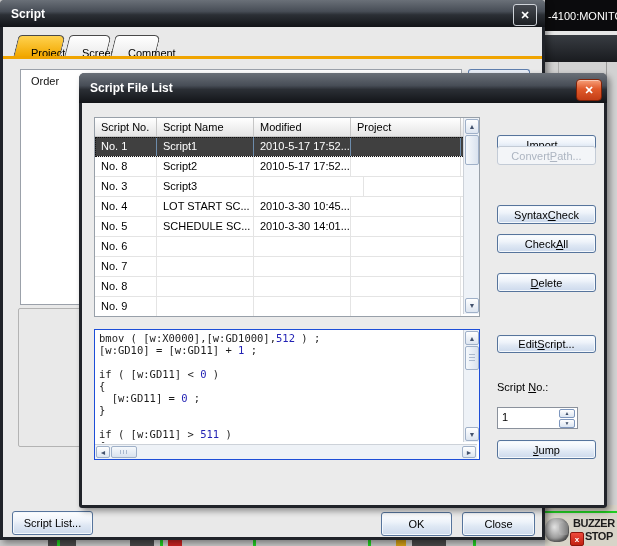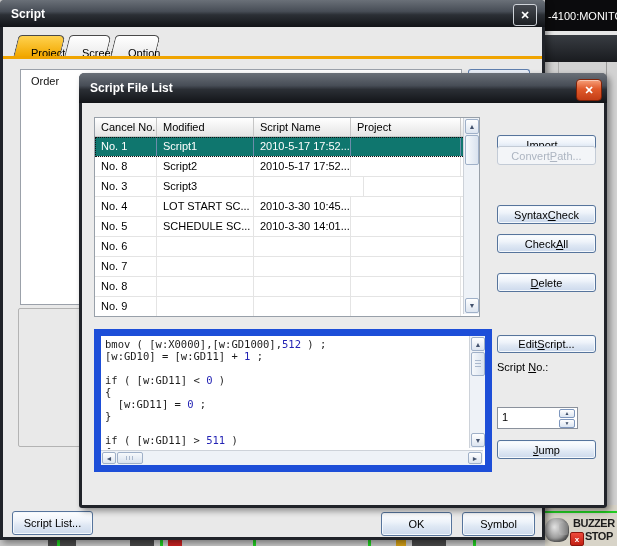--- a/index.html
+++ b/index.html
@@ -82,38 +82,38 @@
   
   #tbl{left:15px;top:44px;width:384px;height:198px;border:1px solid #98a0a9;background:#fff;overflow:hidden;}
   .tbl-head{display:flex;height:18px;background:linear-gradient(#ffffff,#e4e4e4);border-bottom:1px solid #c6c6c6;}
   .tbl-head .cell{line-height:18px;padding-left:6px;border-right:1px solid #c6c6c6;overflow:hidden;white-space:nowrap;}
   .c0{width:62px;flex:none;box-sizing:border-box;}
   .c1{width:97px;flex:none;box-sizing:border-box;}
   .c2{width:97px;flex:none;box-sizing:border-box;}
   .c3{width:110px;flex:none;box-sizing:border-box;}
   .trow{display:flex;height:19px;border-bottom:1px solid #e4e4e4;}
   .trow .cell{line-height:19px;padding-left:6px;border-right:1px solid #e4e4e4;overflow:hidden;white-space:nowrap;}
-  .trow.selected{background:#0f766e;color:#fff;outline:1px dotted #101010;outline-offset:-1px;}
+  .trow.selected{background:#404040;color:#fff;outline:1px dotted #101010;outline-offset:-1px;}
   .trow.selected .cell{border-right-color:#6d8cab;}
 
   
   .sb-v{position:absolute;width:16px;background:#eef2f7;border-left:1px solid #cdd2d9;box-sizing:border-box;}
   .sb-h{position:absolute;height:15px;background:#eef2f7;border-top:1px solid #cdd2d9;box-sizing:border-box;}
   .sb-btn{position:absolute;border:1px solid #9fb0c8;border-radius:2px;background:linear-gradient(#ffffff,#dde5f0);
       color:#44536e;font-size:7px;line-height:1;display:flex;align-items:center;justify-content:center;box-sizing:border-box;}
   .sb-thumb{position:absolute;border:1px solid #9fb0c8;border-radius:2px;
       background:linear-gradient(90deg,#f6f9fc,#d9e2ee);box-sizing:border-box;}
   .sb-thumb.h{background:linear-gradient(#f6f9fc,#d9e2ee);}
   .sb-thumb .grip{position:absolute;left:3px;right:3px;top:50%;height:7px;margin-top:-4px;
       background:repeating-linear-gradient(180deg,#a9b8cd 0 1px,transparent 1px 3px);}
   .sb-thumb.h .grip{top:3px;bottom:3px;left:50%;width:7px;height:auto;margin:0 0 0 -4px;
       background:repeating-linear-gradient(90deg,#a9b8cd 0 1px,transparent 1px 3px);}
 
   
-  #code{left:15px;top:256px;width:384px;height:129px;border:7px solid #1d4ed8;background:#fff;overflow:hidden;}
+  #code{left:15px;top:256px;width:384px;height:129px;border:1px solid #1d4ed8;background:#fff;overflow:hidden;}
   #code-text{position:absolute;left:4px;top:2px;right:20px;bottom:16px;overflow:hidden;
       font-family:"DejaVu Sans Mono",monospace;font-size:10.5px;line-height:12px;color:#1c1c1c;white-space:pre;}
   .code-line{height:12px;}
 
   
   .rlabel{position:absolute;color:#000;}
   #spin{left:418px;top:334px;width:81px;height:22px;border:1px solid #8a919c;background:#fff;box-sizing:border-box;}
   #spin input{position:absolute;left:2px;top:1px;width:52px;height:16px;border:none;outline:none;
       font:11px "Liberation Sans",sans-serif;padding:0 0 0 2px;}
   .spin-btn{position:absolute;right:2px;width:16px;height:9px;border:1px solid #7d96bd;border-radius:2px;
@@ -168,49 +168,49 @@
       <div class="tab active" style="width:47px;">
         <div class="bgshape"></div>
         <div class="lbl">Project</div>
       </div>
       <div class="tab" style="width:42px;">
         <div class="bgshape"></div>
         <div class="lbl">Screen</div>
       </div>
       <div class="tab" style="width:45px;">
         <div class="bgshape"></div>
-        <div class="lbl">Option</div>
+        <div class="lbl">Comment</div>
       </div>
     </div>
     <div class="abs" id="tab-underline"></div>
 
     <div class="abs" id="order-panel">
       <div class="hdr">Order</div>
     </div>
     <div class="abs" id="partial-btn"></div>
     <div class="abs" id="group-box"></div>
 
     <div class="btn" id="btn-script-list">Script List...</div>
     <div class="btn" id="btn-ok">OK</div>
-    <div class="btn" id="btn-cancel">Symbol</div>
+    <div class="btn" id="btn-cancel">Close</div>
   </div>
 
   <div class="abs win" id="dialog">
     <div class="abs titlebar">
       <span class="t">Script File List</span>
     </div>
     <div class="abs dlg-close">
       <span>✕</span>
     </div>
 
     <div class="abs" id="tbl">
       <div class="tbl-head">
-        <div class="cell c0">Cancel No.</div>
+        <div class="cell c0">Script No.</div>
+        <div class="cell c1">Script Name</div>
         <div class="cell c2">Modified</div>
-        <div class="cell c1">Script Name</div>
         <div class="cell c3">Project</div>
       </div>
       <div id="tbl-body">
           <div class="trow selected">
             <div class="cell c0">No. 1</div>
             <div class="cell c1">Script1</div>
             <div class="cell c2">2010-5-17 17:52...</div>
             <div class="cell c3"></div>
           </div>
           <div class="trow">
@@ -299,21 +299,21 @@
       </div>
     </div>
 
     <div class="btn" style="left:418px;top:62px;width:97px;height:17px;"><u>I</u>mport...</div>
     <div class="btn disabled" style="left:418px;top:73px;width:97px;height:17px;">Convert <u>P</u>ath...</div>
     <div class="btn" style="left:418px;top:132px;width:97px;height:17px;">Syntax <u>C</u>heck</div>
     <div class="btn" style="left:418px;top:161px;width:97px;height:17px;">Check <u>A</u>ll</div>
     <div class="btn" style="left:418px;top:200px;width:97px;height:17px;"><u>D</u>elete</div>
     <div class="btn" style="left:418px;top:262px;width:97px;height:16px;">Edit <u>S</u>cript...</div>
 
-    <div class="rlabel" style="left:418px;top:288px;">Script <u>N</u>o.:</div>
+    <div class="rlabel" style="left:418px;top:308px;">Script <u>N</u>o.:</div>
     <div class="abs" id="spin">
       <input value="1" style="">
       <div class="spin-btn" style="top:1px;">
         <span>▲</span>
       </div>
       <div class="spin-btn" style="top:11px;">
         <span>▼</span>
       </div>
     </div>
 

